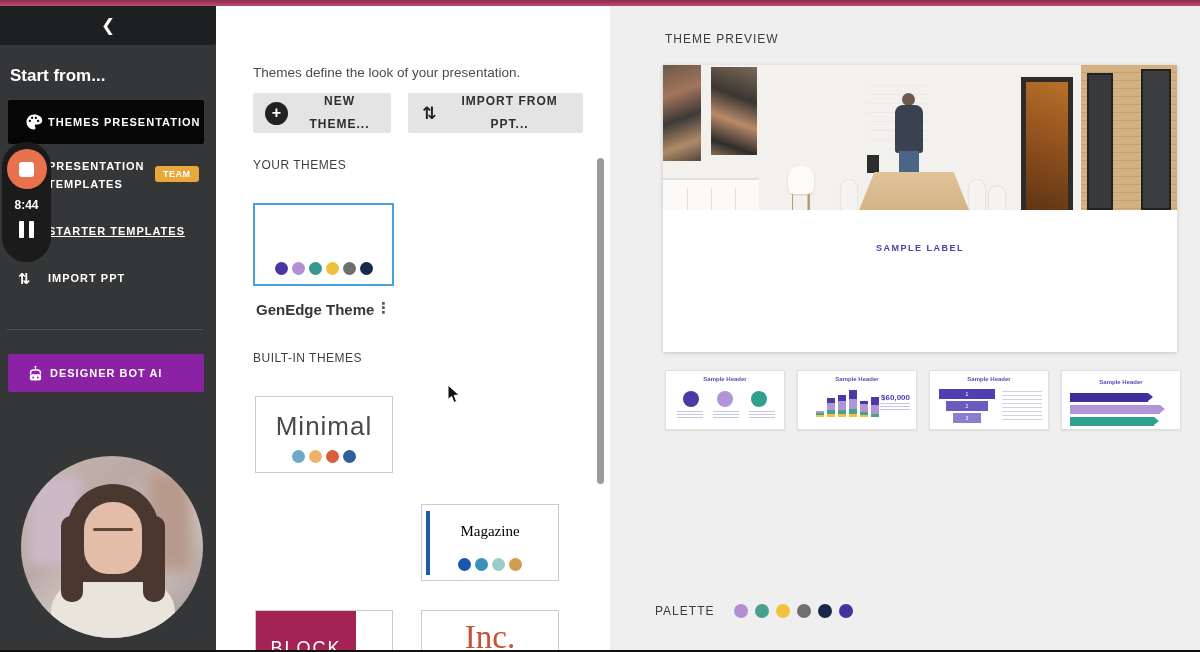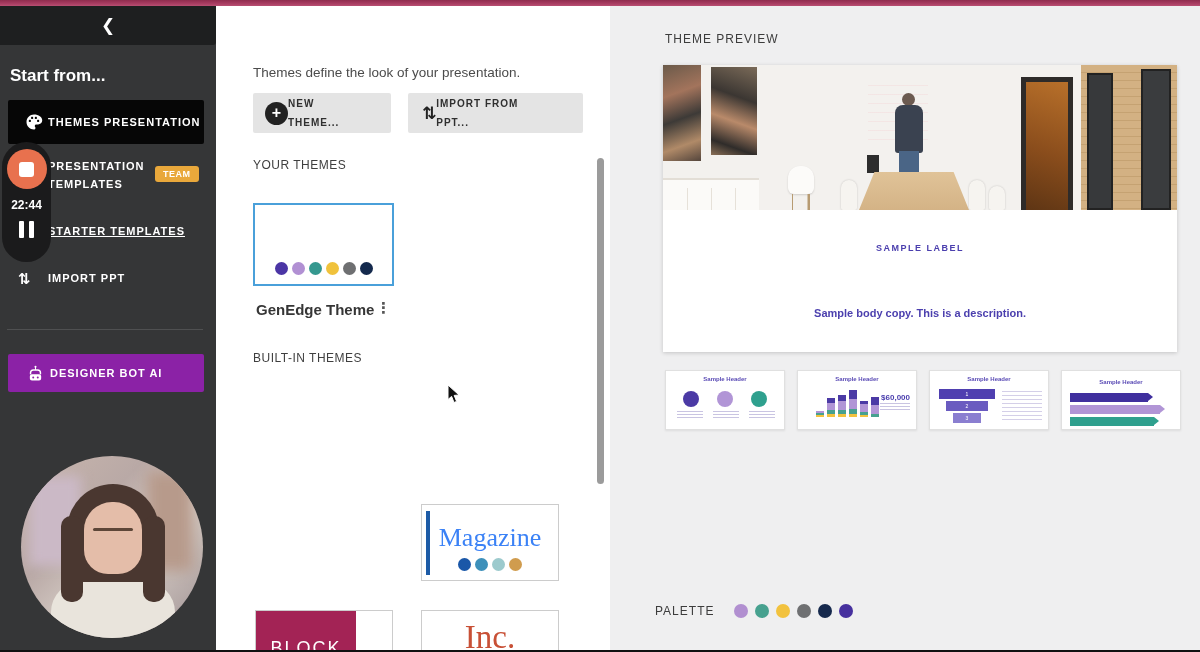--- a/index.html
+++ b/index.html
@@ -56,21 +56,21 @@
   #wc-hairR { position:absolute; left:122px; top:60px; width:22px; height:86px; border-radius:10px; background:#4a3730; }
 
   
   #midpanel { left:216px; top:6px; width:394px; height:646px; background:#fff; }
   #mp-title { position:absolute; left:37px; top:16px; font-size:24px; font-weight:bold; color:#3b3b3b; }
   #mp-sub { position:absolute; left:37px; top:59px; font-size:13.5px; color:#4b4b4b; }
   .mp-btn { position:absolute; top:87px; height:40px; background:#e4e4e4; border-radius:2px;
     display:flex; align-items:center; cursor:pointer; }
   #btn-new { left:37px; width:138px; padding-left:12px; }
   #btn-import { left:192px; width:175px; padding-left:14px; }
-  .mp-btn .lbl { flex:1; text-align:left; font-size:10px; font-weight:bold; letter-spacing:1px;
+  .mp-btn .lbl { flex:1; text-align:center; font-size:12px; font-weight:bold; letter-spacing:1px;
     color:#2f2f2f; line-height:1.9; white-space:pre-line; }
   #plus-circle { width:23px; height:23px; border-radius:50%; background:#222; color:#fff;
     display:flex; align-items:center; justify-content:center; font-size:16px; font-weight:bold; }
   #updown-glyph { font-size:17px; font-weight:bold; color:#222; font-family:"DejaVu Sans",sans-serif; }
   .section-lbl { position:absolute; left:37px; font-size:12px; color:#3f3f3f; letter-spacing:.5px; }
   #lbl-your { top:152px; }
   #lbl-builtin { top:345px; }
 
   .theme-card { position:absolute; background:#fff; border:1px solid #ccc; cursor:pointer; }
   #card-genedge { left:37px; top:197px; width:141px; height:83px; border:2px solid #4aa0da; }
@@ -85,21 +85,21 @@
   #card-bold    { left:39px; top:498px; width:138px; height:77px; }
   #card-magazine{ left:205px; top:498px; width:138px; height:77px; }
   #card-block   { left:39px; top:604px; width:138px; height:77px; }
   #card-inc     { left:205px; top:604px; width:138px; height:77px; }
   .tc-name { position:absolute; left:0; right:0; text-align:center; }
   #card-minimal .tc-name { top:14px; font-size:26px; font-weight:300; letter-spacing:1px; color:#4a4a4a; }
   #card-classic .tc-name { top:22px; font-size:19px; letter-spacing:3px; color:#3d4a91; }
   #card-bold .tc-name { top:10px; font-size:31px; font-weight:800; color:#1f1f1f;
     transform:scale(.8,1.12); letter-spacing:0; }
   #card-magazine .tc-name { top:18px; font-family:"Liberation Serif","DejaVu Serif",serif;
-    font-size:26px; color:#3b82f6; }
+    font-size:15px; color:#000000; }
   #mag-bar { position:absolute; left:4px; top:6px; width:4px; height:64px; background:#1d5ba6; }
   #block-rect { position:absolute; left:0; top:0; width:100px; height:100%; background:#a32355;
     display:flex; align-items:center; justify-content:center; }
   #block-rect span { color:#fff; font-size:18px; letter-spacing:2px; }
   #card-inc .tc-name { top:8px; font-family:"Liberation Serif","DejaVu Serif",serif;
     font-size:33px; color:#c85036; }
 
   #mp-scrollbar { position:absolute; left:381px; top:152px; width:7px; height:326px;
     background:#9b9b9b; border-radius:4px; cursor:pointer; }
 
@@ -235,21 +235,21 @@
           <path fill="#fff" d="M12 1a1.5 1.5 0 0 0-1.5 1.5c0 .6.3 1 .8 1.3V6H9a5 5 0 0 0-5 5v2h2v-2a3 3 0 0 1 3-3h6a3 3 0 0 1 3 3v2h2v-2a5 5 0 0 0-5-5h-2.3V3.8c.5-.3.8-.7.8-1.3A1.5 1.5 0 0 0 12 1zM7 13a3 3 0 0 0-3 3v3a3 3 0 0 0 3 3h10a3 3 0 0 0 3-3v-3a3 3 0 0 0-3-3H7zm1.8 3.2a1.4 1.4 0 1 1 0 2.8 1.4 1.4 0 0 1 0-2.8zm6.4 0a1.4 1.4 0 1 1 0 2.8 1.4 1.4 0 0 1 0-2.8z"></path>
         </svg>
     </span>
     <span>DESIGNER BOT AI</span>
   </div>
 
   <div id="rec-pill">
     <div id="stop-btn">
       <div id="stop-square"></div>
     </div>
-    <div id="rec-timer">22:44</div>
+    <div id="rec-timer">8:44</div>
     <div id="pause-btn">
         <i></i>
         <i></i>
       </div>
   </div>
 
   <div id="webcam">
     <div id="wc-blur1"></div>
     <div id="wc-blur2"></div>
     <div id="wc-hair"></div>
@@ -285,20 +285,29 @@
         <span class="dot" style="background: rgb(240, 194, 60);"></span>
         <span class="dot" style="background: rgb(110, 111, 113);"></span>
         <span class="dot" style="background: rgb(20, 41, 77);"></span>
       </div>
   </div>
   <div id="genedge-name">GenEdge Theme</div>
   <div id="genedge-kebab">⋮</div>
 
   <div class="section-lbl" id="lbl-builtin">BUILT-IN THEMES</div>
 
+  <div class="theme-card" id="card-minimal">
+    <div class="tc-name">Minimal</div>
+    <div class="dots">
+        <span class="dot" style="background: rgb(111, 169, 201);"></span>
+        <span class="dot" style="background: rgb(240, 178, 106);"></span>
+        <span class="dot" style="background: rgb(216, 96, 60);"></span>
+        <span class="dot" style="background: rgb(45, 96, 150);"></span>
+      </div>
+  </div>
   <div class="theme-card" id="card-magazine">
     <div id="mag-bar"></div>
     <div class="tc-name">Magazine</div>
     <div class="dots">
         <span class="dot" style="background: rgb(26, 87, 168);"></span>
         <span class="dot" style="background: rgb(61, 144, 186);"></span>
         <span class="dot" style="background: rgb(156, 202, 205);"></span>
         <span class="dot" style="background: rgb(208, 156, 78);"></span>
       </div>
   </div>
@@ -342,21 +351,20 @@
       <div class="pv-mchair" style="left:306px"></div>
       <div class="pv-mchair" style="left:326px;height:24px"></div>
       <div id="pv-door">
           <div class="room"></div>
         </div>
       <div id="pv-wood"></div>
       <div id="pv-wdoor1"></div>
       <div id="pv-wdoor2"></div>
     </div>
     <div id="pv-kicker">SAMPLE LABEL</div>
-    <div id="pv-body">Sample body copy. This is a description.</div>
   </div>
 
   <div class="thumb" id="thumb1">
     <div class="th-header">Sample Header</div>
     <div class="th-circles">
       <b style="background:#4b3aa5"></b>
         <b style="background:#b195d6"></b>
         <b style="background:#2fa08e"></b>
     </div>
     <div class="th-capline" style="left:11px"></div>

